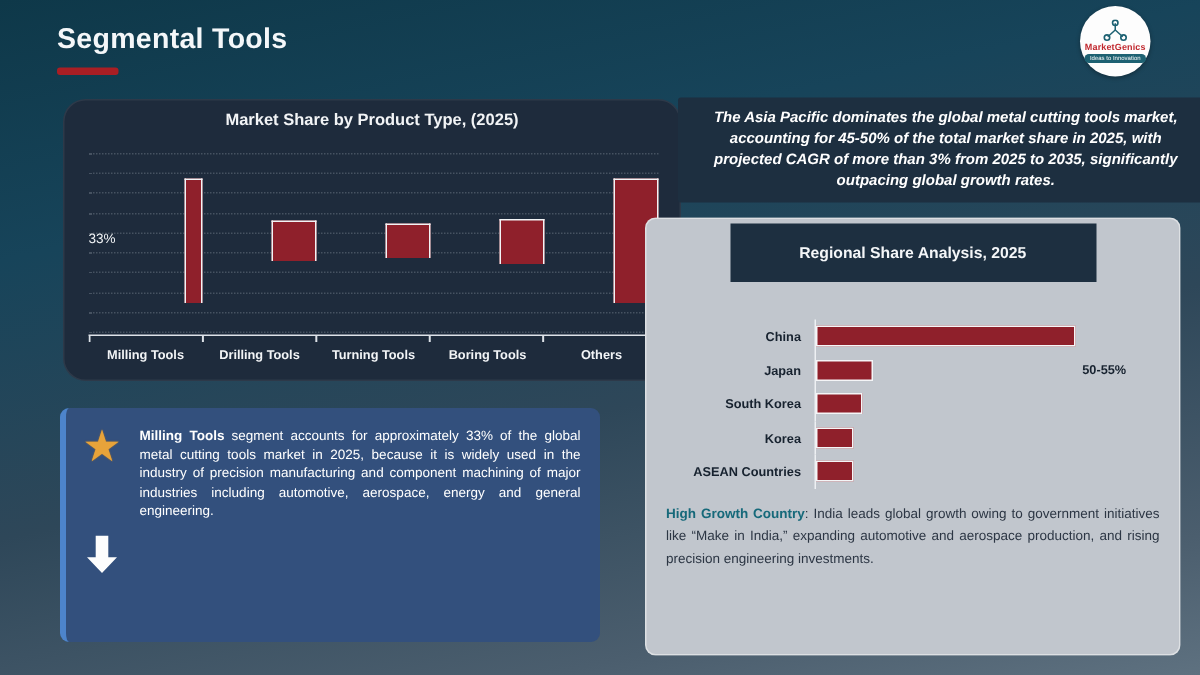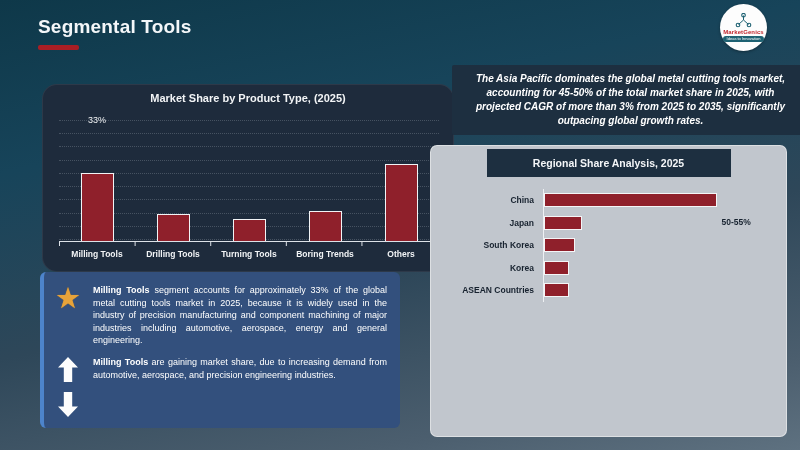--- a/index.html
+++ b/index.html
@@ -24,56 +24,56 @@
     display:flex; flex-direction:column; align-items:center; justify-content:center; gap:1px;
     box-shadow:0 1px 3px rgba(0,0,0,.35);
   }
   .logo-name { font-size:6px; font-weight:bold; color:#c0272d; letter-spacing:.1px; }
   .logo-tagline {
     font-size:4px; color:#ffffff; background:#1d6172;
     padding:1px 4px; border-radius:4px; line-height:1.2;
   }
   
   .product-panel {
-    position:absolute; left:42px; top:84px; width:412px; height:188px;
+    position:absolute; left:42px; top:66px; width:412px; height:188px;
     background:#1e2b3c; border:1px solid rgba(255,255,255,.07); border-radius:15px;
   }
   .product-title { color:#f2f4f6; font-size:11px; font-weight:bold; text-align:center; padding-top:7px; }
   .plot { position:relative; height:126px; margin:12px 14px 0 16px; border-bottom:1px solid #dde2e8; }
   .gridlines { position:absolute; inset:4px 0 1px 0; display:flex; flex-direction:column; justify-content:space-between; }
   .gridline { border-top:1px dotted rgba(214,222,230,.22); height:0; }
   .ticks {
     position:absolute; left:0; right:0; bottom:-5px; height:4px;
     background-image:linear-gradient(90deg,#dde2e8 1px,transparent 1px);
     background-size:19.95% 4px; border-right:1px solid #dde2e8;
   }
   .bars { position:absolute; inset:0; display:flex; align-items:flex-end; }
-  .bar-col { width:20%; height:100%; display:flex; flex-direction:column; align-items:center; justify-content:flex-end;gap:46px; }
+  .bar-col { width:20%; height:100%; display:flex; flex-direction:row; align-items:center; justify-content:flex-end;gap:46px; }
   .bar-value { color:#f2f4f6; font-size:9px; margin-bottom:2px; line-height:1; }
   .vbar { width:33px; background:#8f202b; border:1.5px solid #f2f4f6; border-bottom:none; }
   .x-labels { display:flex; margin:7px 14px 0 16px; }
   .x-label { width:20%; text-align:center; color:#f2f4f6; font-size:8.5px; font-weight:bold; }
   
   .asia-box {
     position:absolute; left:452px; top:65px; width:357px; height:70px;
     background:#1d2f40; border-radius:2px; color:#ffffff;
     font-size:10px; font-weight:bold; text-align:center; line-height:1.42;
     padding:7px 14px; display:flex; align-items:center;font-style:italic;
   }
   
   .regional-panel {
     position:absolute; left:430px; top:145px; width:357px; height:292px;
     background:#c1c6cd; border-radius:7px; border:1px solid rgba(255,255,255,.45);
   }
   .regional-header {
-    margin:3px auto 0; width:244px; height:28px; background:#1d2f40;
+    margin:3px auto 0; width:244px; height:39px; background:#1d2f40;
     color:#f4f6f8; font-size:10.5px; font-weight:bold;
     display:flex; align-items:center; justify-content:center;
   }
-  .hrows { padding:12px 12px 2px 8px; }
+  .hrows { padding:25px 12px 2px 8px; }
   .hrow { display:flex; align-items:center; height:22.5px; }
   .hlabel { width:104px; text-align:right; font-size:8.5px; font-weight:bold; color:#17222f; padding-right:9px; }
   .htrack { flex:1; height:100%; border-left:1px solid #eef0f3; display:flex; align-items:center; }
   .hbar { height:14px; background:#8f202b; border:1.5px solid #f4f5f7; }
   .hval { font-size:8.5px; font-weight:bold; color:#17222f; margin-left:5px; white-space:nowrap;margin-top:44px; }
   .trends { padding:7px 13px 0 13px; }
   .trend-p { font-size:9px; color:#2c3644; text-align:justify; line-height:1.72; margin-bottom:4px; }
   .trend-lead { color:#16697a; font-weight:bold; }
   
   .insights-box {
@@ -144,21 +144,21 @@
           <div class="bar-value"></div>
           <div class="vbar" style="height: 66%;"></div>
         </div>
       </div>
       <div class="ticks"></div>
     </div>
     <div class="x-labels">
       <div class="x-label">Milling Tools</div>
       <div class="x-label">Drilling Tools</div>
       <div class="x-label">Turning Tools</div>
-      <div class="x-label">Boring Trends</div>
+      <div class="x-label">Boring Tools</div>
       <div class="x-label">Others</div>
     </div>
   </section>
 
   <section class="asia-box">
     <p>The Asia Pacific dominates the global metal cutting tools market, accounting for 45-50% of the total market share in 2025, with projected CAGR of more than 3% from 2025 to 2035, significantly outpacing global growth rates.</p>
   </section>
 
   <section class="regional-panel">
     <div class="regional-header">Regional Share Analysis, 2025</div>
@@ -193,37 +193,30 @@
       </div>
       <div class="hrow">
         <div class="hlabel">ASEAN Countries</div>
         <div class="htrack">
           <div class="hbar" style="width: 10.7143%;"></div>
           <span class="hval"></span>
         </div>
       </div>
     </div>
     <div class="trends">
+      <p class="trend-p"><span class="trend-lead">High Growth Country</span><span>: India leads global growth owing to government initiatives like “Make in India,” expanding automotive and aerospace production, and rising precision engineering investments.</span></p>
     </div>
   </section>
 
   <section class="insights-box">
     <div class="insight">
       <div class="insight-icon-cell">
         <span class="star-glyph">★</span>
       </div>
       <p class="insight-text"><b>Milling Tools</b><span> segment accounts for approximately 33% of the global metal cutting tools market in 2025, because it is widely used in the industry of precision manufacturing and component machining of major industries including automotive, aerospace, energy and general engineering.</span></p>
-    </div>
-    <div class="insight">
-      <div class="insight-icon-cell">
-        <svg width="20" height="25" viewBox="0 0 20 25">
-          <polygon points="10,0 20,10.5 14.2,10.5 14.2,25 5.8,25 5.8,10.5 0,10.5" fill="#fdfdfd"></polygon>
-        </svg>
-      </div>
-      <p class="insight-text"><b>Milling Tools</b><span> are gaining market share, due to increasing demand from automotive, aerospace, and precision engineering industries.</span></p>
     </div>
     <div class="insight">
       <div class="insight-icon-cell">
         <svg width="20" height="25" viewBox="0 0 20 25">
           <polygon points="10,25 0,14.5 5.8,14.5 5.8,0 14.2,0 14.2,14.5 20,14.5" fill="#fdfdfd"></polygon>
         </svg>
       </div>
     </div>
   </section>
 

